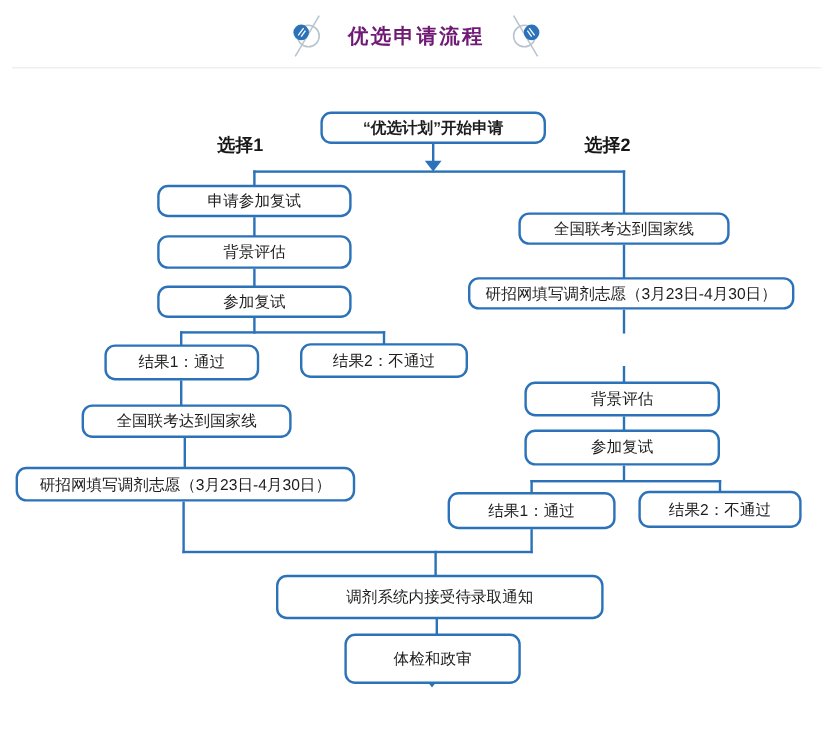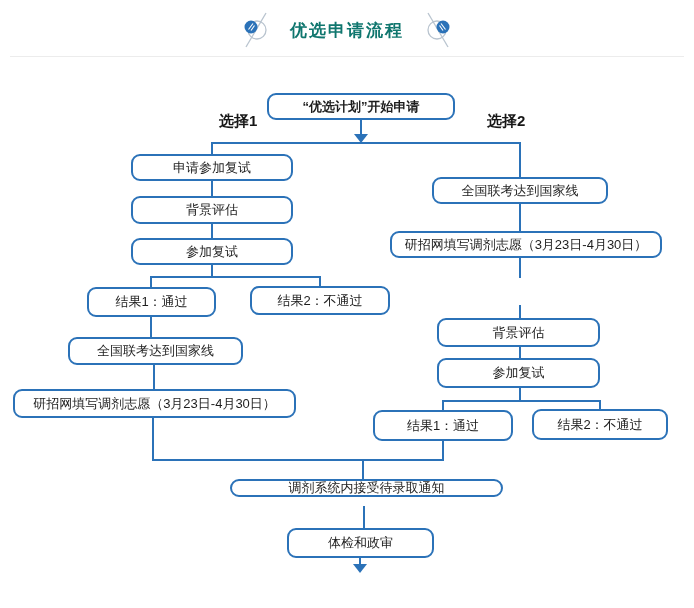--- a/index.html
+++ b/index.html
@@ -2,21 +2,21 @@
 <html><head>
 <meta charset="utf-8">
 <style>
   html,body{margin:0;padding:0;background:#fff;}
   body{font-family:"Liberation Sans","DejaVu Sans",sans-serif;}
   .stage{position:relative;width:694px;height:608px;background:#ffffff;overflow:hidden;}
 
   
   .header{position:absolute;left:0;top:8px;width:694px;height:44px;
           display:flex;align-items:center;justify-content:center;gap:20px;}
-  .page-title{font-size:17px;font-weight:bold;color:#0f766e;letter-spacing:2px;}
+  .page-title{font-size:17px;font-weight:bold;color:#701a75;letter-spacing:2px;}
   .ornament{width:28px;height:38px;display:block;}
   .ornament.flip{transform:scaleX(-1);}
   .header-sep{position:absolute;left:10px;top:56px;width:674px;height:1px;background:#ececec;}
 
   
   .node{position:absolute;box-sizing:border-box;background:#fff;
         border:2px solid #2b72b8;border-radius:9px;
         display:flex;align-items:center;justify-content:center;
         font-size:13px;color:#1d1d1d;white-space:nowrap;z-index:2;}
   .node.bold{font-weight:bold;}
@@ -48,21 +48,21 @@
     <svg class="ornament flip" viewBox="0 0 28 38">
       <line x1="4" y1="36" x2="24" y2="2" stroke="#b9c4cf" stroke-width="1.3"></line>
       <circle cx="15" cy="19" r="9" fill="none" stroke="#b9c4cf" stroke-width="1.3"></circle>
       <circle cx="9" cy="16" r="6.5" fill="#2b72b8"></circle>
       <line x1="6.5" y1="18.5" x2="11" y2="12.5" stroke="#ffffff" stroke-width="1.1"></line>
       <line x1="9" y1="19.5" x2="12.5" y2="14.5" stroke="#ffffff" stroke-width="1.1"></line>
     </svg>
   </div>
   <div class="header-sep"></div>
 
-  <div class="branch-label" style="left:181px;top:112px;margin-left:38px;">选择1</div>
+  <div class="branch-label" style="left:181px;top:112px;">选择1</div>
   <div class="branch-label" style="left:487px;top:112px;">选择2</div>
 
   <div class="ln" style="left:360px;top:120px;width:2px;height:15px;"></div>
   <div class="arrowhead" style="left:354px;top:134px;"></div>
   <div class="ln" style="left:211px;top:142px;width:310px;height:2px;"></div>
   <div class="ln" style="left:211px;top:142px;width:2px;height:14px;"></div>
   <div class="ln" style="left:519px;top:142px;width:2px;height:36px;"></div>
 
   <div class="ln" style="left:211px;top:181px;width:2px;height:16px;"></div>
   <div class="ln" style="left:211px;top:224px;width:2px;height:15px;"></div>
@@ -112,17 +112,17 @@
   <div class="node" style="left:437px;top:358px;width:163px;height:30px;">参加复试</div>
   <div class="node" style="left:373px;top:410px;width:140px;height:31px;">
       <span>结果1：</span>
       <span class="outcome">通过</span>
     </div>
   <div class="node" style="left:532px;top:409px;width:136px;height:31px;">
       <span>结果2：</span>
       <span class="outcome">不通过</span>
     </div>
 
-  <div class="node" style="left:230px;top:479px;width:273px;height:18px;">调剂系统内接受待录取通知</div>
-  <div class="node" style="left:287px;top:528px;width:147px;height:30px;">体检和政审</div>
+  <div class="node" style="left:230px;top:479px;width:273px;height:37px;">调剂系统内接受待录取通知</div>
+  <div class="node" style="left:287px;top:528px;width:147px;height:42px;">体检和政审</div>
   <div class="node accent" style="left:287px;top:573px;width:147px;height:28px;">录取</div>
 
 </div>
 
 </body></html>

